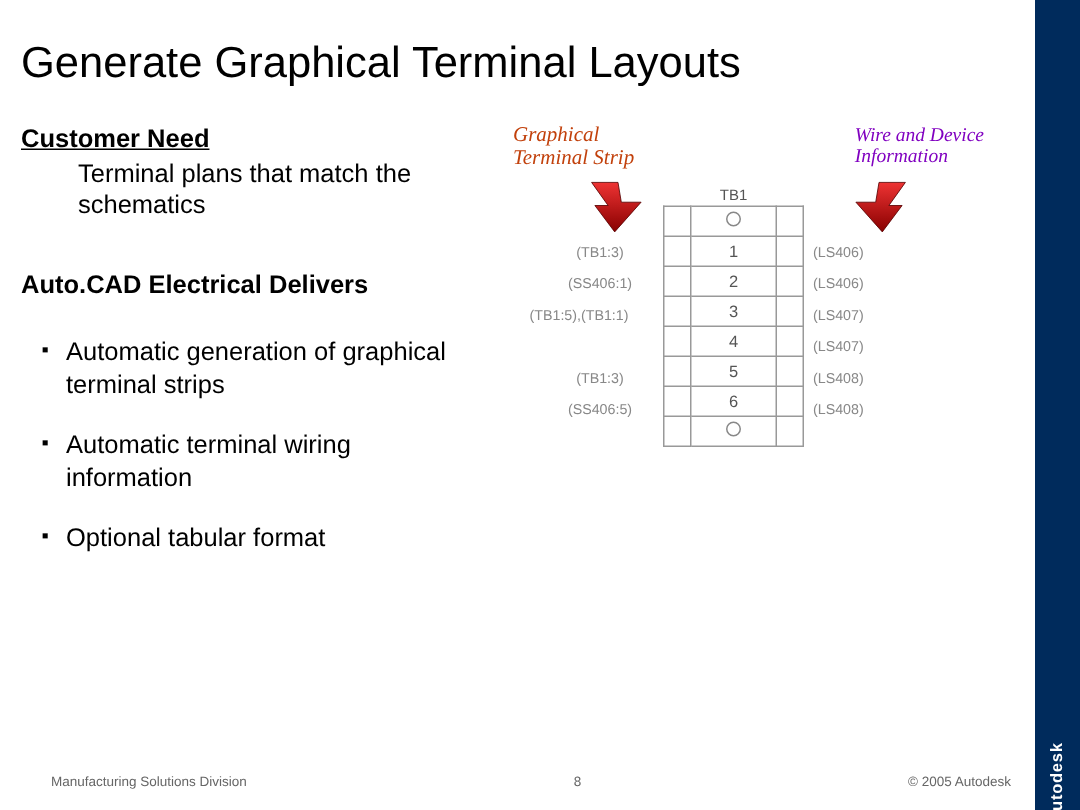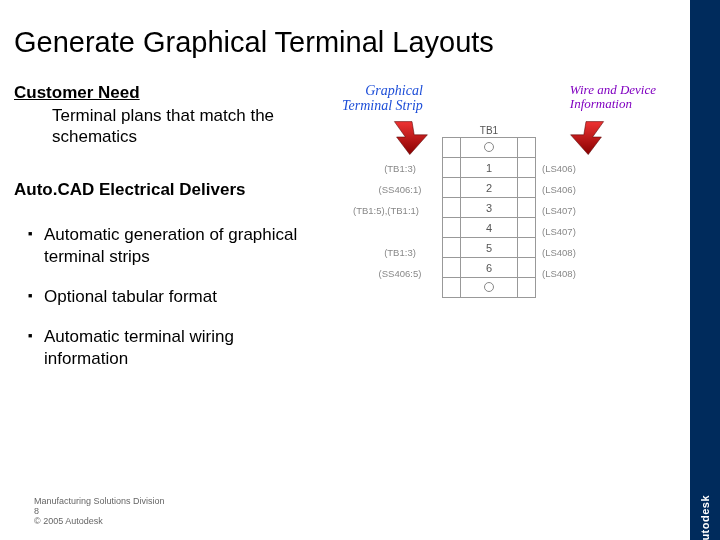--- a/index.html
+++ b/index.html
@@ -81,25 +81,25 @@
     font-size: 7px;
   }
   .rightcol {
     position: relative;
     width: 350px;
     height: 300px;
   }
   .callout-a {
     position: absolute;
     top: 0; left: 28px;
-    color: #1d4ed8;
+    color: #c2410c;
     font-size: 14px;
     font-style: italic;
     font-family: "Times New Roman", serif;
-    text-align: right;
+    text-align: left;
     line-height: 1.1;
   }
   .callout-b {
     position: absolute;
     top: 0; right: 8px;
     color: #8000c0;
     font-size: 13px;
     font-style: italic;
     font-family: "Times New Roman", serif;
     text-align: left;
@@ -147,42 +147,41 @@
   .sl { text-align: center; }
   .footer {
     position: absolute;
     bottom: 14px;
     left: 34px;
     width: 640px;
     font-size: 9px;
     color: #666;
     display: flex;
     justify-content: space-between;
-    flex-direction: column;
   }
 </style>
 </head>
 <body>
 
 <div class="brandbar">
   <div class="logo">Autodesk</div>
 </div>
 
 <div class="slide">
   <h1 class="title">Generate Graphical Terminal Layouts</h1>
 
   <div class="content">
     <div class="leftcol">
       <div class="need-head">Customer Need</div>
       <div class="need-body">Terminal plans that match the schematics</div>
       <div class="delivers-head">Auto.CAD Electrical Delivers</div>
       <ul class="bullets">
         <li>Automatic generation of graphical terminal strips</li>
+        <li>Automatic terminal wiring information</li>
         <li>Optional tabular format</li>
-        <li>Automatic terminal wiring information</li>
       </ul>
     </div>
 
     <div class="rightcol">
       <div class="callout-a">
         <span>Graphical</span><br>
         <span>Terminal Strip</span>
       </div>
       <div class="callout-b">
         <span>Wire and Device</span><br>

